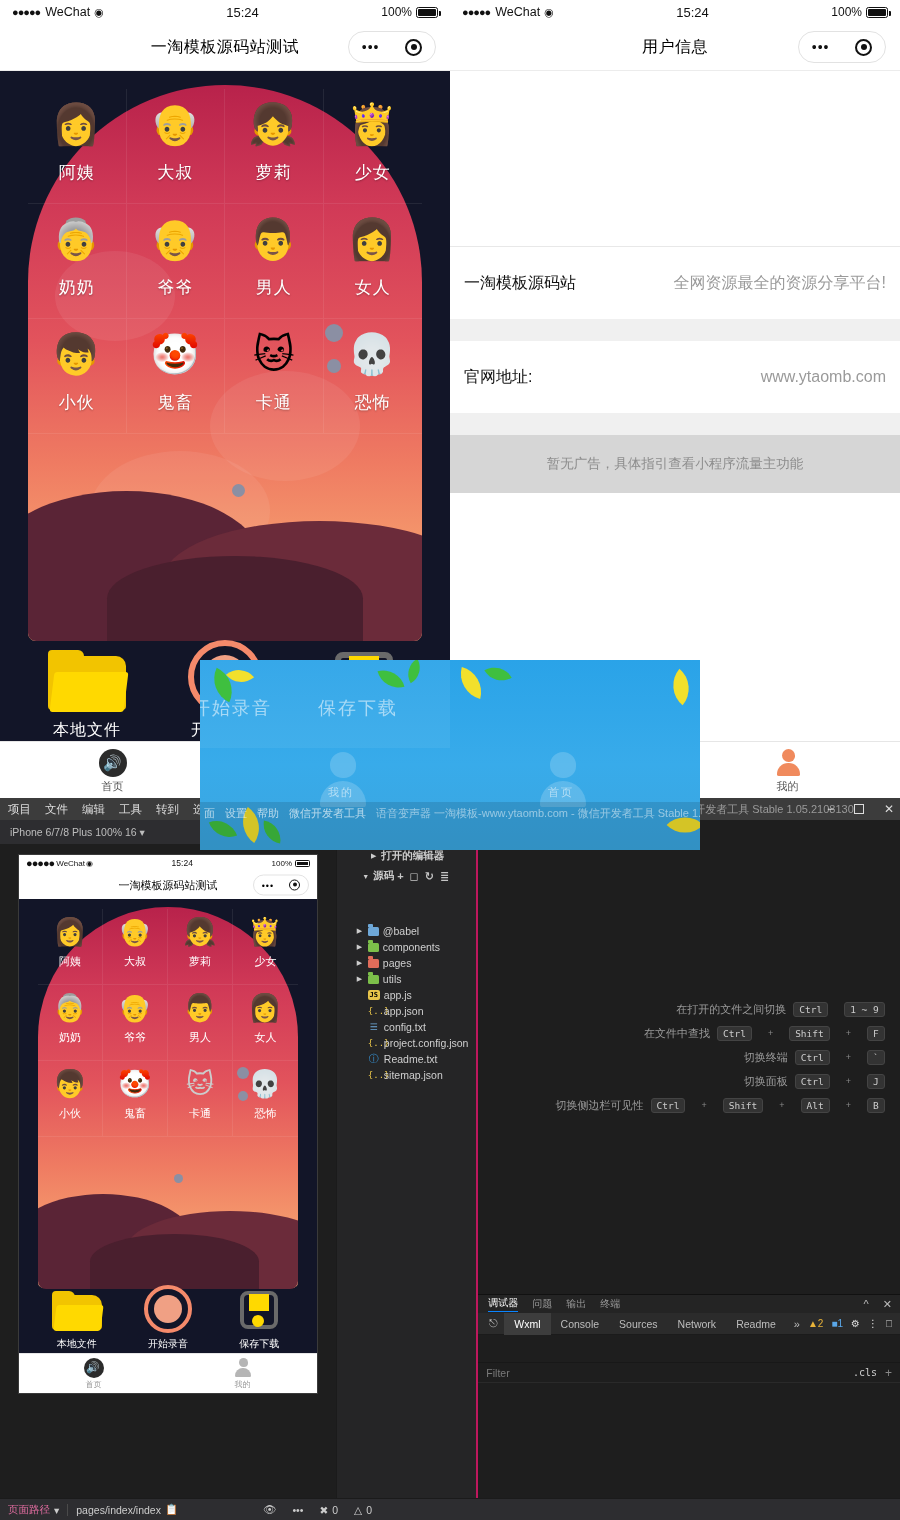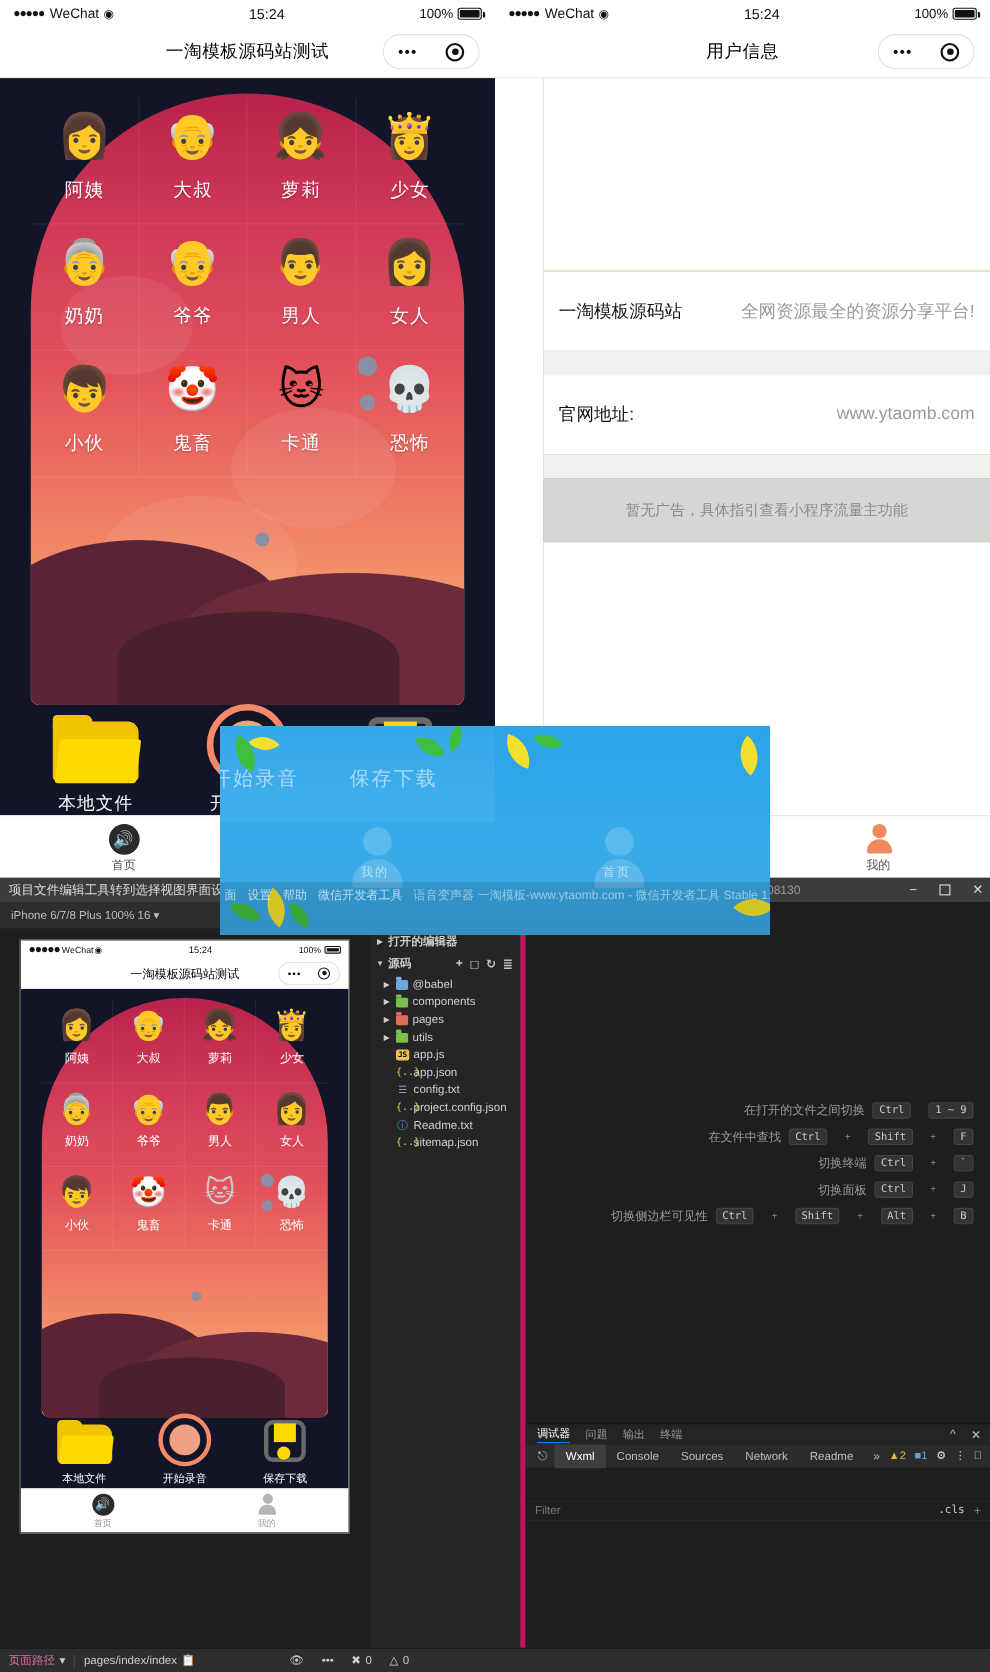--- a/index.html
+++ b/index.html
@@ -79,34 +79,34 @@
   .tabitem{flex:1;display:flex;flex-direction:column;align-items:center;justify-content:center;gap:2px;}
   .tabitem .tlabel{font-size:11px;color:#999;}
   .tabitem.active .tlabel{color:#555;}
   .spk{width:28px;height:28px;border-radius:50%;background:#2b2b2b;display:flex;align-items:center;justify-content:center;color:#f08a5d;font-size:15px;}
   .personicon{width:26px;height:28px;position:relative;}
   .personicon .h{position:absolute;left:7px;top:0;width:13px;height:13px;border-radius:50% 50% 45% 50%;background:#b5b5b5;}
   .personicon .b{position:absolute;left:2px;top:14px;width:23px;height:13px;border-radius:12px 12px 2px 2px;background:#b5b5b5;}
   .personicon.orange .h,.personicon.orange .b{background:#f08a5d;}
 
   
-  .app-right{position:relative;height:730px;background:#84cc16;margin-left:44px;}
+  .app-right{position:relative;height:730px;background:#14532d;}
   .white-top{height:175px;background:#fff;}
   .row-sep{height:1px;background:#e8e8e8;}
   .inforow{height:72px;background:#fff;display:flex;align-items:center;padding:0 14px;}
   .inforow .lab{font-size:16px;color:#111;}
   .inforow .val{margin-left:auto;font-size:16px;color:#9a9a9a;}
   .gap{height:22px;background:#f0f0f0;}
   .adbox{height:58px;background:#d6d6d6;display:flex;align-items:center;justify-content:center;
     font-size:13.5px;color:#8d8d8d;}
 
   
   .ide{position:absolute;left:0;top:798px;width:900px;height:722px;background:#252526;color:#ccc;}
   .ide-title{height:22px;background:#3c3c3c;display:flex;align-items:center;font-size:11px;position:relative;}
-  .menu{display:flex;gap:0;padding-left:8px;color:#dcdcdc;font-size:11.5px;}
+  .menu{display:flex;gap:14px;padding-left:8px;color:#dcdcdc;font-size:11.5px;}
   .menu span{cursor:default;}
   .ide-appname{margin-left:14px;color:#dcdcdc;font-size:11.5px;}
   .ide-doc{margin-left:12px;color:#9a9a9a;font-size:11px;white-space:nowrap;overflow:hidden;}
   .winctl{position:absolute;right:6px;top:0;height:22px;display:flex;align-items:center;gap:20px;font-size:12px;color:#ddd;}
   .winctl .sq{width:10px;height:10px;border:1.2px solid #ddd;}
 
   .ide-body{position:relative;height:700px;display:flex;}
   
   .sim-col{width:336px;background:#2d2d30;display:flex;flex-direction:column;}
   .sim-toolbar{height:24px;display:flex;align-items:center;padding-left:10px;font-size:10.5px;color:#bdbdbd;background:#2d2d30;}
@@ -131,27 +131,27 @@
   .mini-cell .f{font-size:27px;line-height:1;height:38px;display:flex;align-items:center;}
   .mini-cell .n{font-size:11px;color:#fff;margin-top:3px;}
   .mini-ctrl{position:absolute;left:12px;right:12px;bottom:42px;display:flex;justify-content:space-around;align-items:flex-end;}
   .mini-ctrl .c{display:flex;flex-direction:column;align-items:center;width:80px;}
   .mini-ctrl .c .l{font-size:10px;color:#fff;margin-top:4px;}
   .mini-tab{position:absolute;left:0;right:0;bottom:0;height:40px;background:#fff;border-top:1px solid #e6e6e6;display:flex;}
   .mini-tab .ti{flex:1;display:flex;flex-direction:column;align-items:center;justify-content:center;gap:1px;}
   .mini-tab .ti .tl{font-size:8px;color:#999;}
 
   
-  .explorer{width:146px;background:#252526;border-left:1px solid #1b1b1b;border-right:5px solid #be185d;display:flex;flex-direction:column;}
+  .explorer{width:146px;background:#252526;border-left:1px solid #1b1b1b;border-right:2px solid #be185d;display:flex;flex-direction:column;align-items:center;}
   .exp-head{height:26px;display:flex;align-items:center;padding:0 8px;font-size:10.5px;color:#bbb;}
   .exp-head .more{margin-left:auto;letter-spacing:1px;}
   .exp-sec{height:20px;display:flex;align-items:center;padding:0 4px;font-size:10.5px;color:#ccc;gap:3px;font-weight:bold;}
   .arrow{font-size:7px;color:#ccc;width:9px;text-align:center;}
   .exp-actions{margin-left:auto;display:flex;gap:6px;align-items:center;color:#c5c5c5;font-size:11px;padding-right:3px;}
-  .tree{flex:1;overflow:hidden;padding-top:1px;}
+  .tree{flex:1;overflow:hidden;padding-top:1px;margin-top:36px;}
   .trow{height:16px;display:flex;align-items:center;font-size:10.5px;color:#cfcfcf;padding-left:10px;gap:4px;white-space:nowrap;}
   .ficon{width:11px;height:9px;border-radius:1.5px;display:inline-block;position:relative;}
   .ficon:before{content:"";position:absolute;left:0;top:-2.5px;width:5px;height:3px;border-radius:1px 1px 0 0;background:inherit;}
   .fi-blue{background:#6ea8d8;} .fi-green{background:#7cbf4a;} .fi-red{background:#e06c5a;}
   .gly{width:12px;text-align:center;font-size:9px;font-family:"DejaVu Sans Mono",monospace;}
   .g-js{color:#000;background:#e8c54a;border-radius:2px;font-size:7px;font-weight:bold;line-height:10px;height:10px;}
   .g-json{color:#e8c54a;}
   .g-txt{color:#6ea8d8;}
   .g-info{color:#3794d6;font-size:10px;}
   .outline{height:22px;border-top:1px solid #1b1b1b;display:flex;align-items:center;gap:4px;padding-left:4px;font-size:10.5px;color:#ccc;font-weight:bold;}

